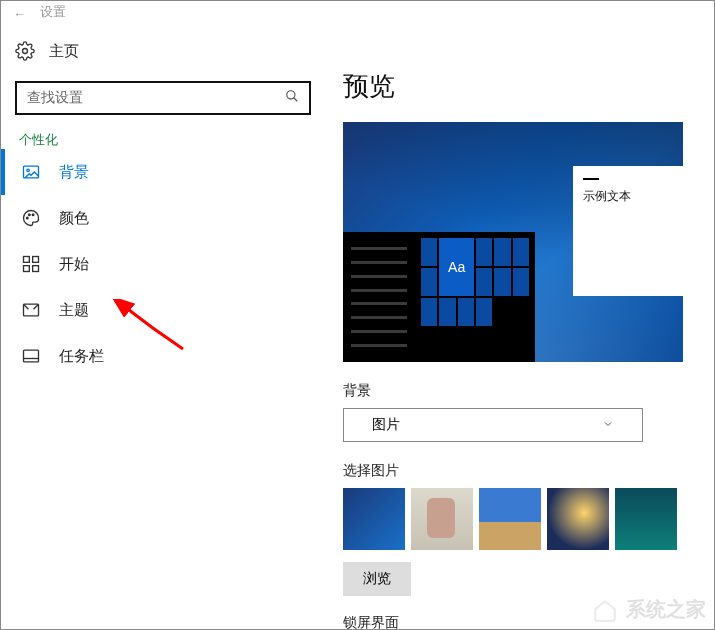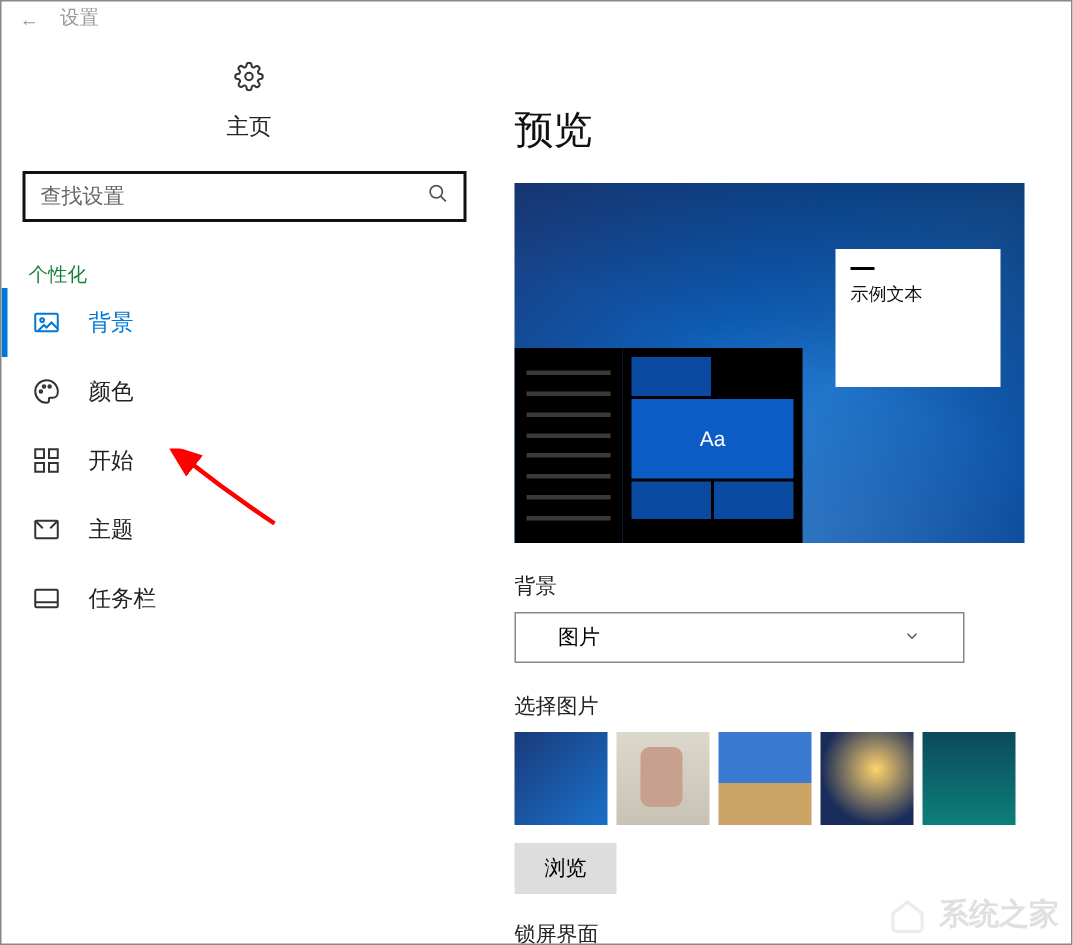--- a/index.html
+++ b/index.html
@@ -1,42 +1,42 @@
 <!DOCTYPE html>
 <html><head>
 <meta charset="utf-8">
 <style>
   * { box-sizing: border-box; margin: 0; padding: 0; font-family: "Microsoft YaHei", "Segoe UI", sans-serif; }
   body { width: 715px; height: 630px; overflow: hidden; border: 1px solid #888; background: #fff; position: relative; }
   .topbar { height: 22px; display: flex; align-items: center; gap: 14px; padding-left: 12px; color: #999; font-size: 13px; }
   .container { display: flex; height: calc(100% - 22px); }
   .sidebar { width: 330px; padding: 18px 14px 0 14px; }
-  .home-row { display: flex; align-items: center; gap: 14px; margin-bottom: 20px; flex-direction: column; }
+  .home-row { display: flex; align-items: center; gap: 14px; margin-bottom: 20px; }
   .gear-icon, .nav-icon { width: 20px; height: 20px; display: inline-flex; align-items: center; justify-content: center; color: #333; }
   .home-text { font-size: 15px; color: #222; }
-  .search-box { width: 296px; height: 34px; border: 2px solid #111; display: flex; align-items: center; padding: 0 10px; margin-bottom: 26px; }
+  .search-box { width: 296px; height: 34px; border: 2px solid #111; display: flex; align-items: center; padding: 0 10px; margin-bottom: 16px; }
   .search-input-text { flex: 1; color: #666; font-size: 14px; }
   .section-label { color: #15803d; font-size: 13px; padding-left: 4px; }
   .nav-item { display: flex; align-items: center; gap: 18px; height: 46px; padding-left: 6px; cursor: pointer; color: #222; font-size: 15px; position: relative; }
   .nav-item.active { color: #0078d7; }
   .nav-item.active::before { content: ""; position: absolute; left: -14px; top: 0; bottom: 0; width: 4px; background: #0078d7; }
   .nav-item.active .nav-icon { color: #0078d7; }
   .main { flex: 1; padding: 20px 12px 0 12px; }
   .main-title { font-size: 26px; font-weight: 400; margin-bottom: 18px; color: #111; margin-top: 26px; }
   .preview-box { width: 340px; height: 240px; position: relative; overflow: hidden; background: linear-gradient(135deg, #1a3a7a 0%, #0d5eb8 40%, #1970c9 60%, #0a4a9a 100%); }
   .rays { position: absolute; inset: 0; background:
     radial-gradient(circle at 50% 120%, rgba(255,255,255,0.15), transparent 60%),
     linear-gradient(200deg, rgba(10,30,70,0.6), transparent 50%); }
   .taskbar { position: absolute; left: 0; bottom: 0; width: 340px; height: 130px; display: flex; }
   .tiny-list { width: 72px; height: 130px; background: #000; padding: 10px 8px; display: flex; flex-direction: column; justify-content: space-around; }
   .tiny-list div { height: 3px; background: #3a3a3a; }
-  .tiles { width: 120px; height: 130px; background: #000; display: grid; grid-template-columns: repeat(2, 1fr); grid-template-rows: repeat(4, 1fr); gap: 2px; padding: 6px; }
+  .tiles { width: 120px; height: 130px; background: #000; display: grid; grid-template-columns: repeat(6, 1fr); grid-template-rows: repeat(4, 1fr); gap: 2px; padding: 6px; }
   .tile { background: #0a4aa0; }
   .tile.big { grid-column: span 2; grid-row: span 2; background: #0b5cc4; display: flex; align-items: center; justify-content: center; color: #fff; font-size: 14px; }
-  .sample-window { position: absolute; right: 16px; top: 44px; width: 110px; height: 92px; background: #fff; padding: 12px 10px; }
+  .sample-window { position: absolute; right: 0; top: 44px; width: 110px; height: 130px; background: #fff; padding: 12px 10px; }
   .sample-window .bar { width: 16px; height: 2px; background: #000; margin-bottom: 8px; }
   .sample-window .txt { font-size: 12px; color: #111; }
   .field-label { margin-top: 20px; font-size: 14px; color: #222; margin-bottom: 8px; }
   .dropdown { width: 300px; height: 34px; border: 1.5px solid #888; display: flex; align-items: center; justify-content: space-between; padding: 0 28px; font-size: 14px; cursor: pointer; }
   .chev { color: #555; }
   .thumbs { display: flex; gap: 6px; margin-top: 2px; }
   .thumb { width: 62px; height: 62px; cursor: pointer; }
   .t1 { background: linear-gradient(135deg,#1a3a7a,#1970c9); }
   .t2 { background: linear-gradient(#dcd8cc,#c7c2b4); position: relative; }
   .t2::after { content:""; position:absolute; left:16px; top:10px; width:28px; height:40px; background:#c8a090; border-radius:6px; }

